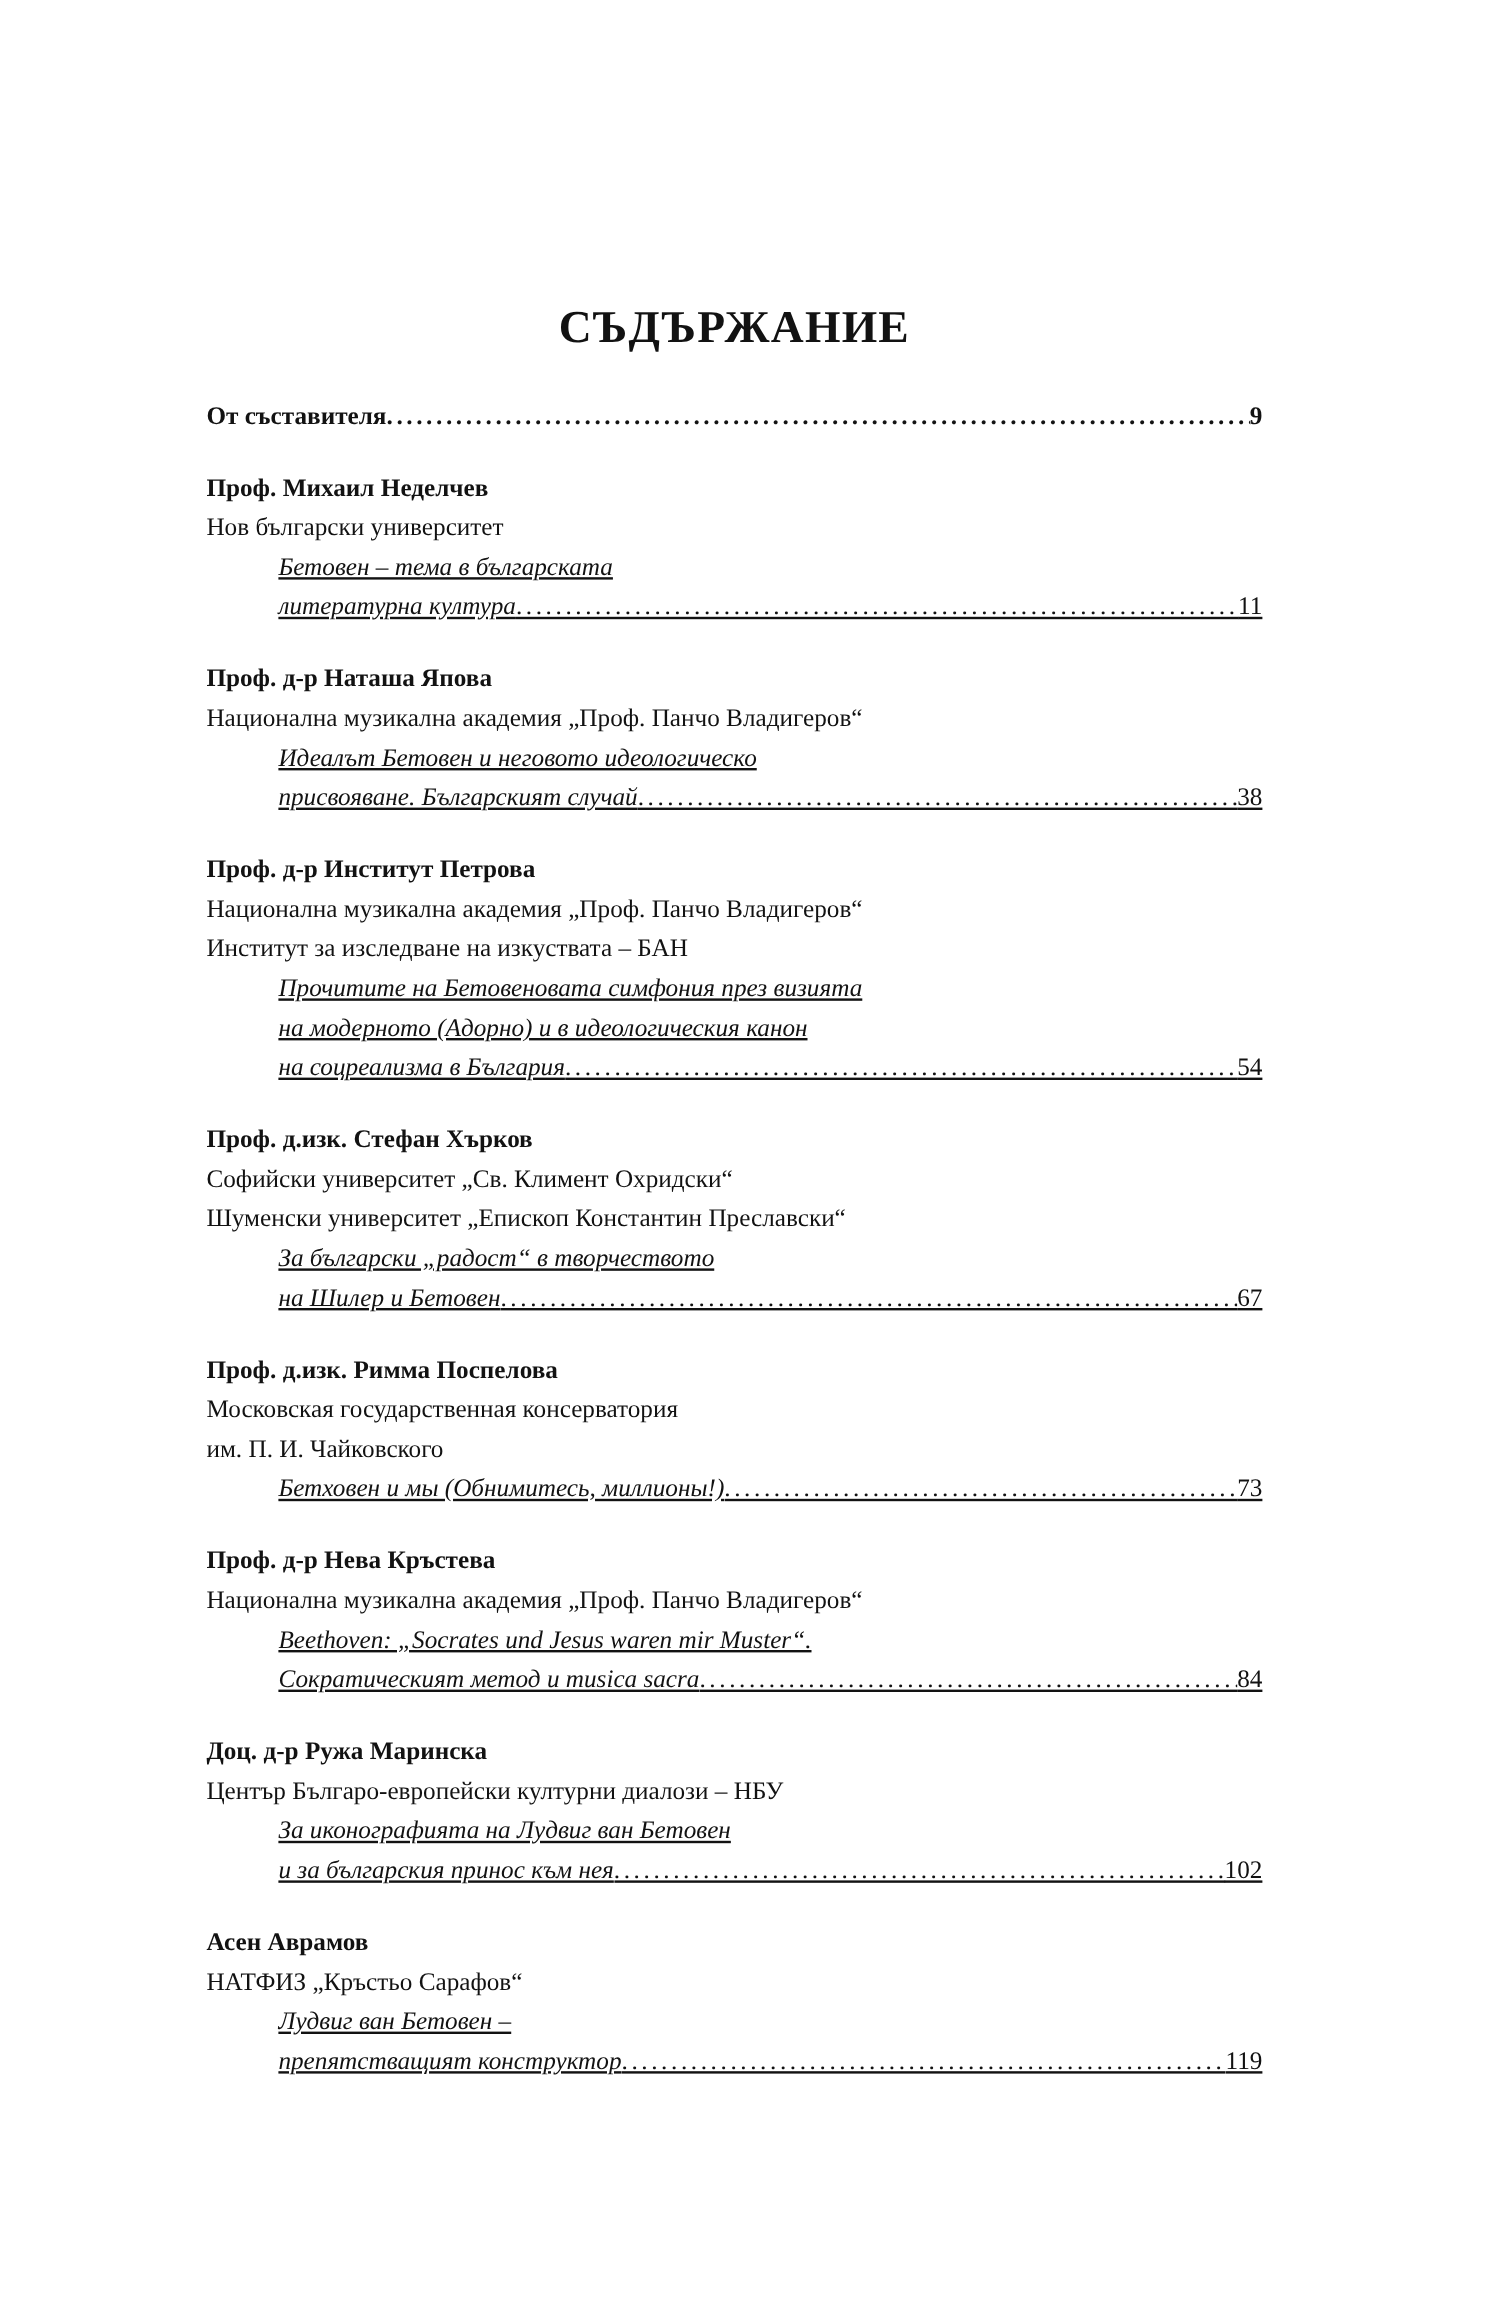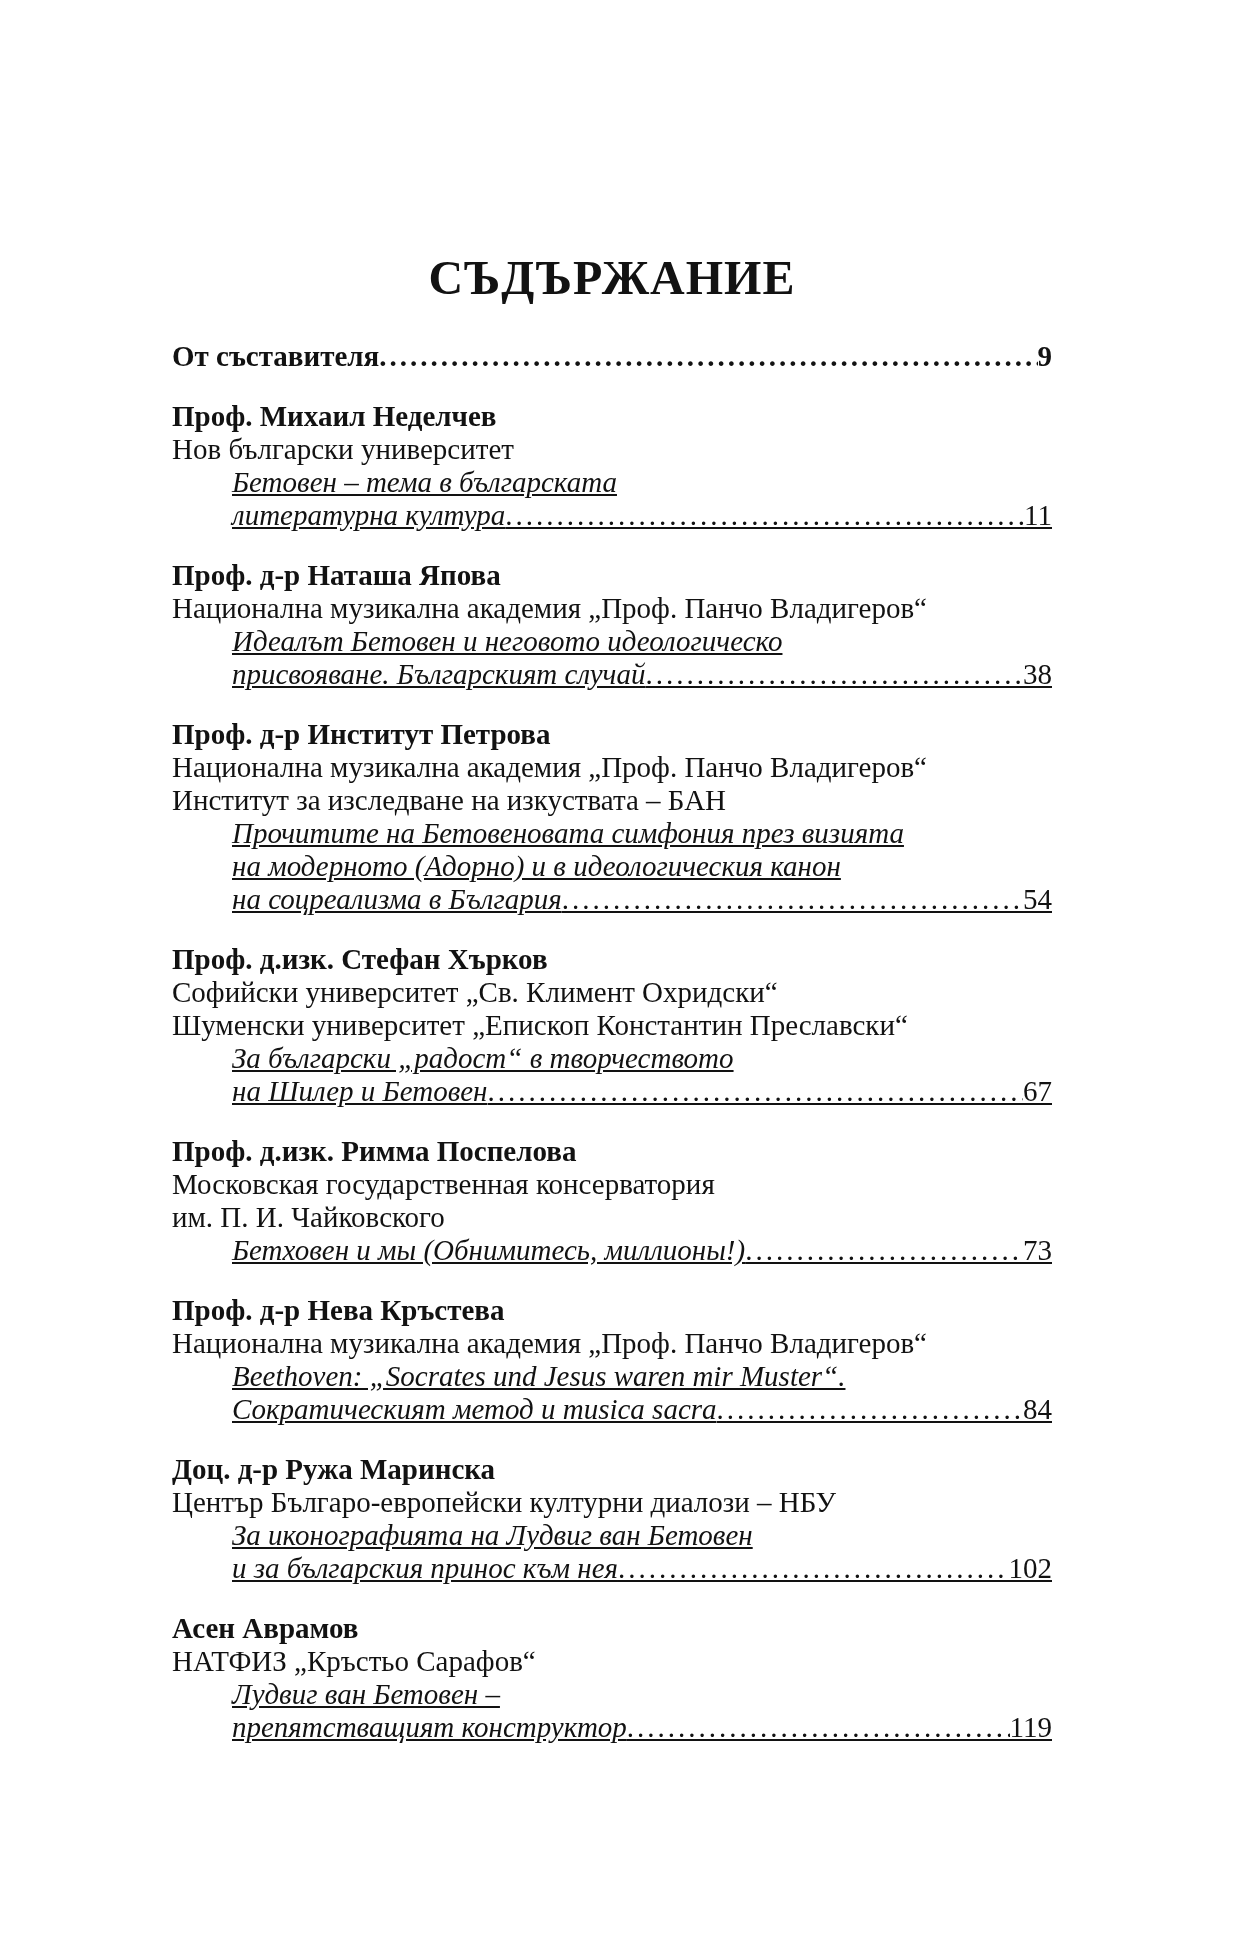--- a/index.html
+++ b/index.html
@@ -14,30 +14,30 @@
   }
   .content {
     position: absolute;
     left: 172px;
     top: 254px;
     width: 880px;
   }
   .doc-title {
     text-align: center;
     font-weight: bold;
-    font-size: 48px;
+    font-size: 38px;
     line-height: 1;
     letter-spacing: 1px;
     margin: 0 0 38px 0;
     white-space: nowrap;
   }
   .entries { }
   .entry { margin-top: 27px; }
   .entry.first { margin-top: 0; }
-  .line { font-size: 29px; line-height: 33px; }
+  .line { font-size: 21px; line-height: 33px; }
   .author { font-weight: bold; }
   .aff { font-weight: normal; }
   .ttl { font-style: italic; padding-left: 60px; text-decoration: underline; }
   .leader-row { display: flex; align-items: baseline; }
   .leader-row .txt { white-space: nowrap; flex: 0 0 auto; }
   .dots {
     flex: 1 1 auto;
     overflow: hidden;
     white-space: nowrap;
     font-style: normal;

